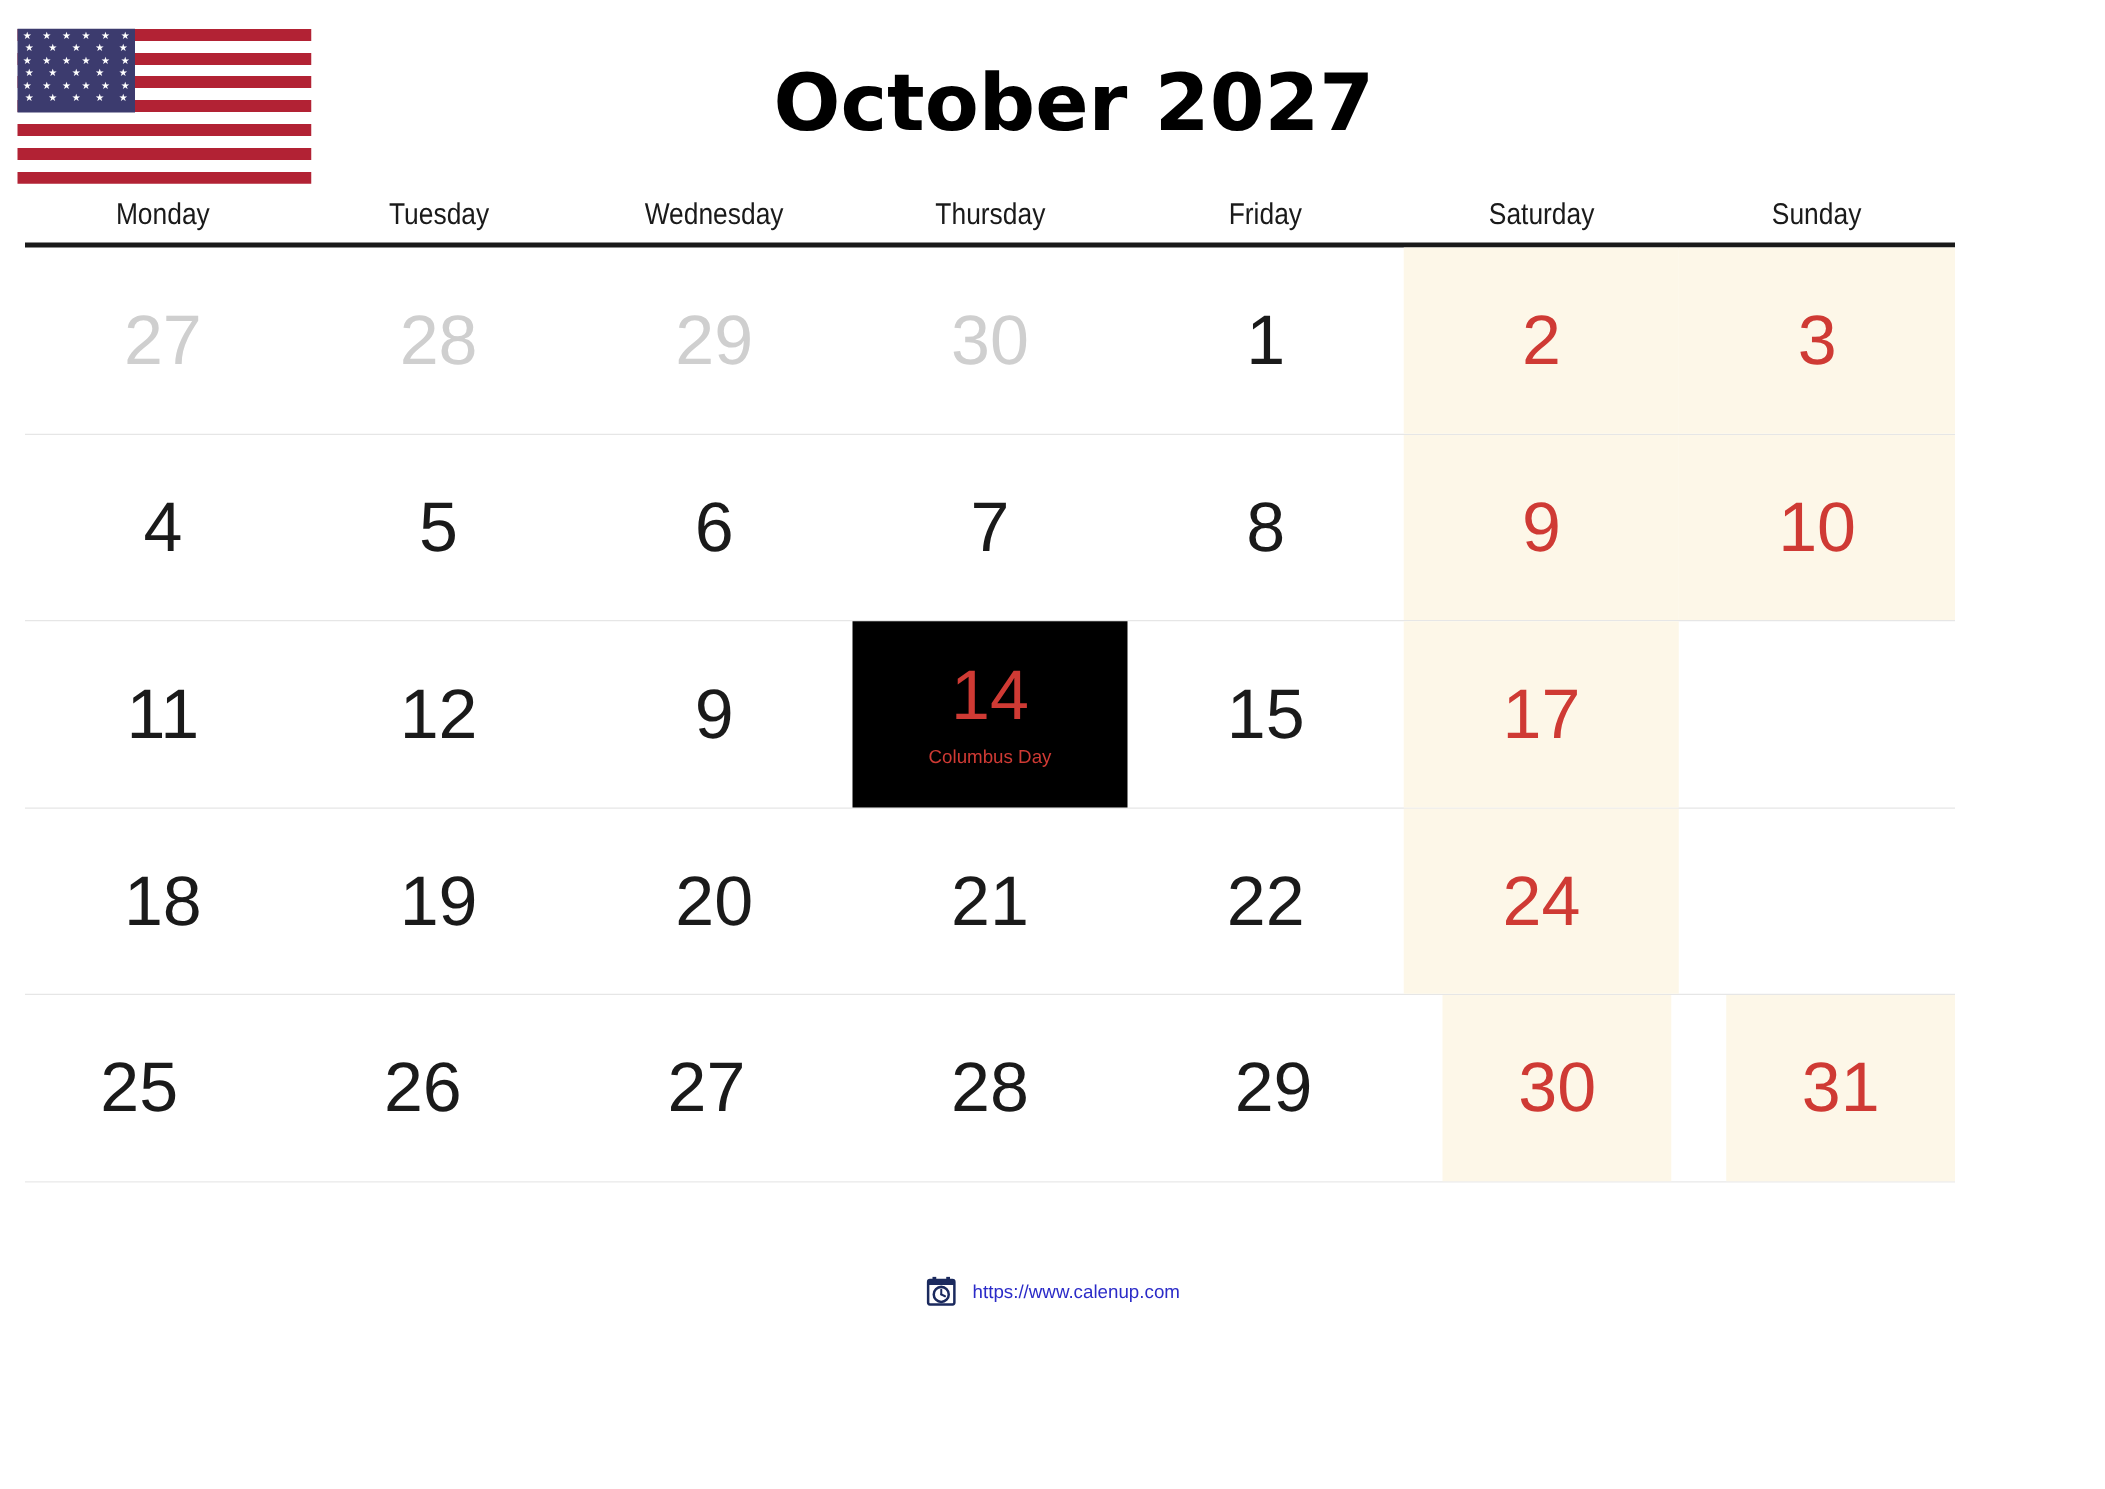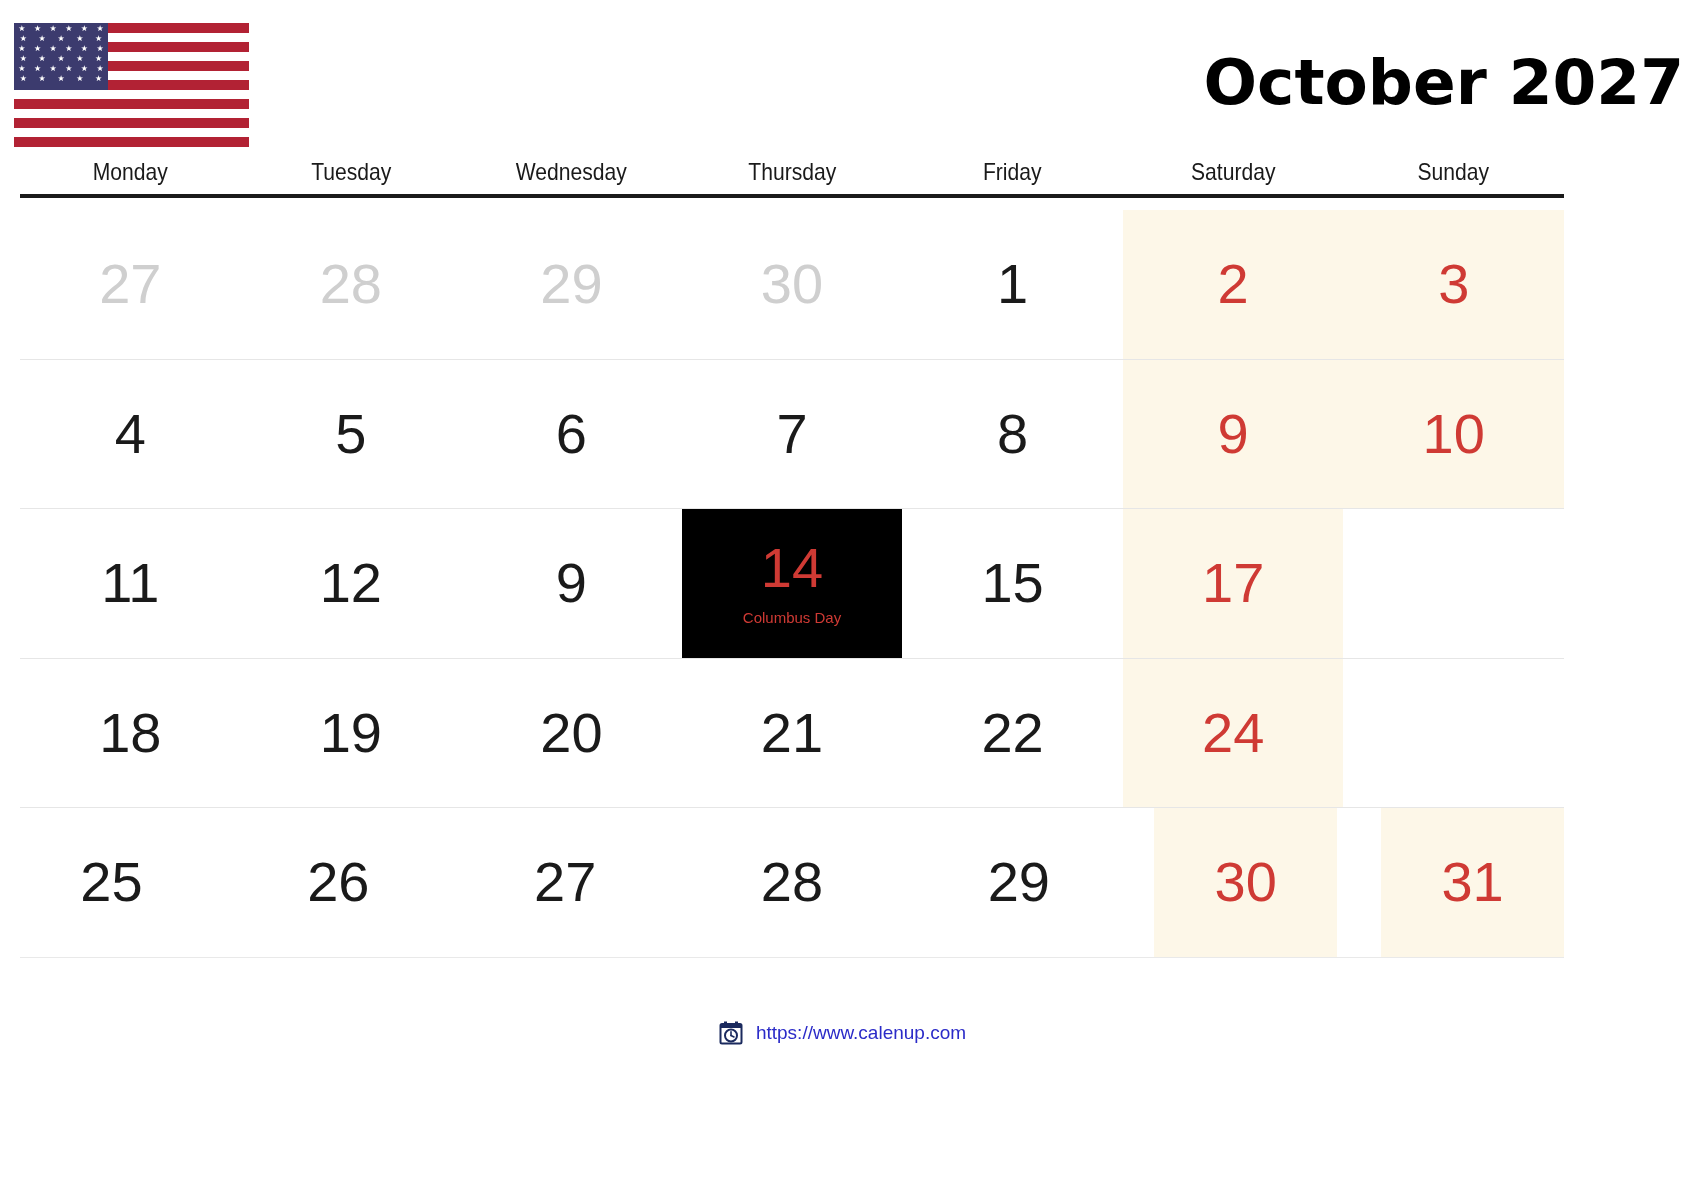--- a/index.html
+++ b/index.html
@@ -58,21 +58,21 @@
     justify-content: space-around;
     color: #ffffff;
     font-size: 8px;
     line-height: 8px;
   }
   .title {
     position: absolute;
     left: 0;
     right: 0;
     top: 46px;
-    text-align: right;
+    text-align: center;
     font-family: "DejaVu Sans", sans-serif;
     font-weight: bold;
     font-size: 63px;
     letter-spacing: 0px;
     color: #000000;
     padding-left: 34px;
   }
 
   
   .cal {
@@ -90,21 +90,20 @@
     text-align: center;
     font-family: "Liberation Sans Narrow", "Liberation Sans", sans-serif;
     font-size: 24px;
     color: #1a1a1a;
     padding-bottom: 8px;
     white-space: nowrap;
     transform: scaleX(0.88);
   }
   .weeks {
     position: relative;
-    margin-top: 12px;
   }
   .week {
     display: grid;
     grid-template-columns: repeat(7, 1fr);
     border-bottom: 1.5px solid #e6e6e6;
     height: 148.5px;
   }
   .week:last-child { border-bottom: 1.5px solid #e9e9e9; gap: 44px; }
   .cell {
     position: relative;
@@ -146,21 +145,21 @@
     justify-content: center;
     gap: 12px;
   }
   .footer-icon {
     width: 26px;
     height: 26px;
     display: block;
   }
   .footer-link {
     font-family: "Liberation Sans", sans-serif;
-    font-size: 19px;
+    font-size: 15px;
     color: #2b2bc8;
     text-decoration: none;
   }
 </style>
 </head>
 <body>
 
 <div class="page">
 
   <div class="header">

